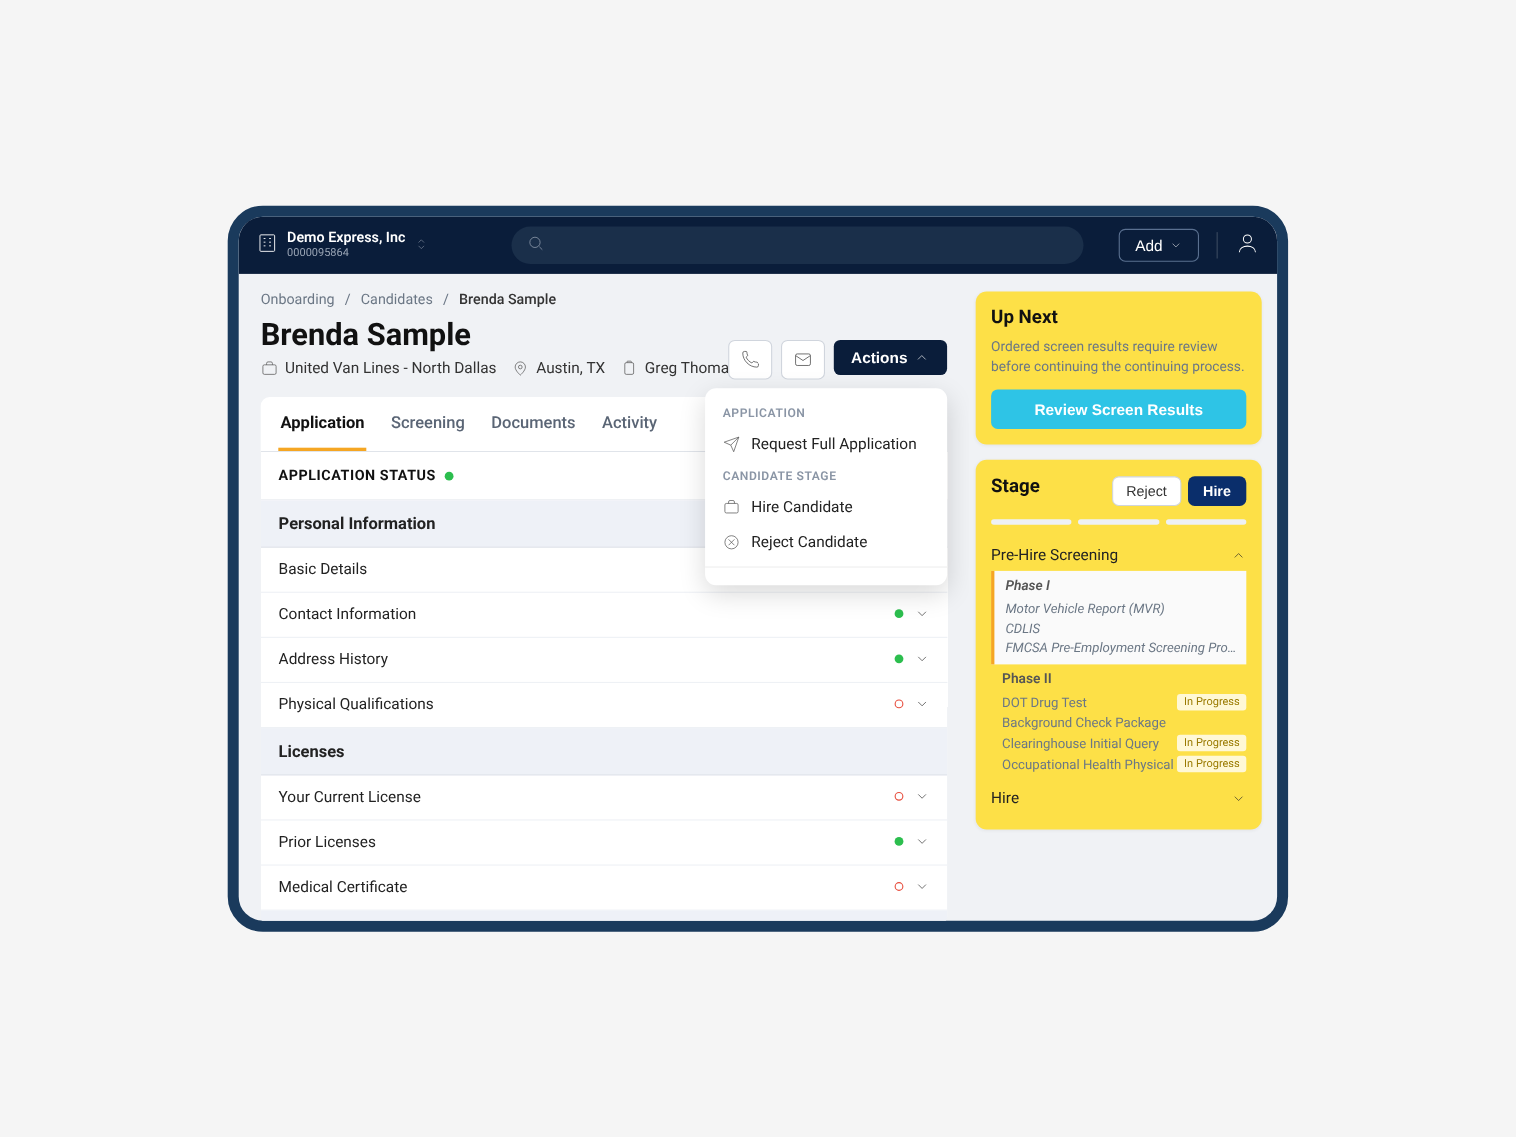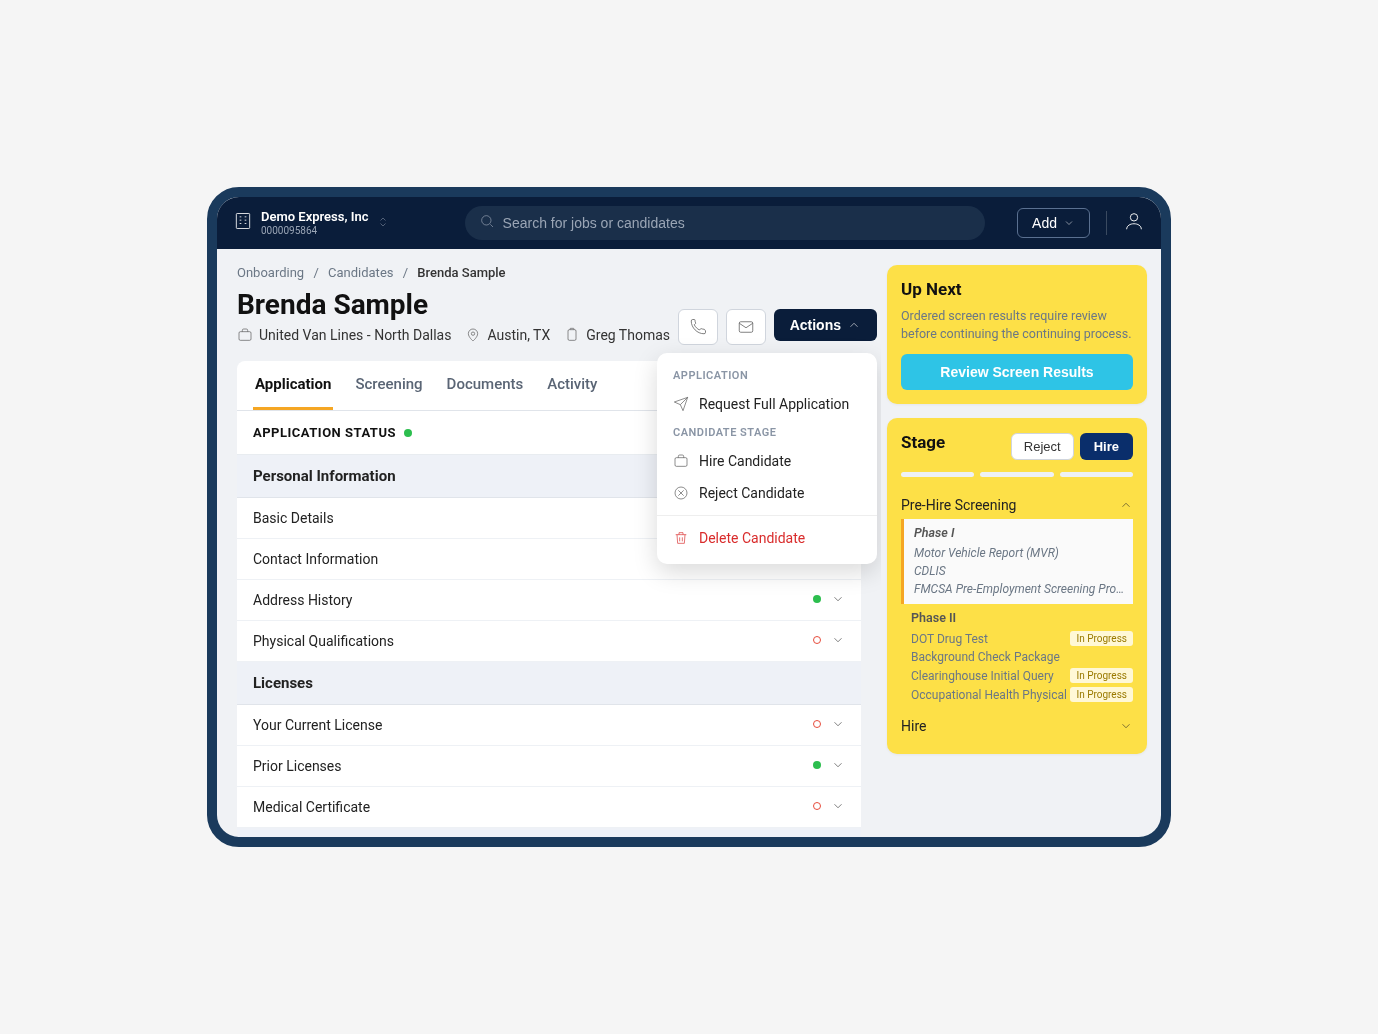--- a/index.html
+++ b/index.html
@@ -23,21 +23,21 @@
 .avatar-icon svg { width:22px; height:22px; stroke:#fff; fill:none; }
 .content { display:flex; height: calc(100% - 52px); }
 .main { flex:1; padding: 16px 20px; overflow:hidden; position:relative; }
 .breadcrumb { font-size:13px; color:#6b7785; margin-bottom:8px; }
 .breadcrumb a { color:#6b7785; text-decoration:none; }
 .breadcrumb .sep { margin:0 6px; }
 .page-title { font-size:28px; font-weight:700; color:#111; margin-bottom:6px; }
 .meta-row { display:flex; align-items:center; gap:14px; font-size:14px; color:#333; margin-bottom:18px; }
 .meta-item { display:flex; align-items:center; gap:6px; }
 .meta-item svg { width:16px; height:16px; stroke:#555; fill:none; }
-.action-area { position:absolute; right:4px; top:60px; display:flex; gap:8px; align-items:flex-start; }
+.action-area { position:absolute; right:20px; top:60px; display:flex; gap:8px; align-items:flex-start; }
 .icon-btn { width:40px; height:36px; border:1px solid #d0d5dd; background:#fff; border-radius:6px; display:flex; align-items:center; justify-content:center; cursor:pointer; }
 .icon-btn svg { width:18px; height:18px; stroke:#555; fill:none; }
 .actions-btn { background:#0a1d3a; color:#fff; border:none; border-radius:6px; padding:8px 16px; font-size:14px; font-weight:600; display:flex; align-items:center; gap:6px; cursor:pointer; }
 .actions-btn svg { width:14px; height:14px; stroke:#fff; fill:none; }
 .dropdown { position:absolute; top:44px; right:0; background:#fff; border-radius:10px; box-shadow:0 8px 24px rgba(0,0,0,0.15); width:220px; padding:10px 0; z-index:10; }
 .dd-header { font-size:11px; color:#8a95a5; font-weight:600; letter-spacing:0.5px; padding:6px 16px; }
 .dd-item { display:flex; align-items:center; gap:10px; padding:8px 16px; font-size:14px; color:#222; cursor:pointer; }
 .dd-item svg { width:16px; height:16px; stroke:#555; fill:none; }
 .dd-item.danger { color:#d92c2c; }
 .dd-item.danger svg { stroke:#d92c2c; }
@@ -97,21 +97,20 @@
           </svg>
       </span>
     </div>
     <div class="search">
       <span>
         <svg viewBox="0 0 24 24">
             <circle cx="11" cy="11" r="7"></circle>
             <path d="M21 21l-4-4"></path>
           </svg>
       </span>
-      <input type="text" placeholder="Search for jobs or candidates" style="">
     </div>
     <div class="topbar-right">
       <button class="add-btn">
         <span>Add</span>
         <svg viewBox="0 0 24 24">
             <path d="M6 9l6 6 6-6"></path>
           </svg>
       </button>
       <div class="divider-v"></div>
       <span class="avatar-icon">
@@ -194,26 +193,20 @@
               <span>Hire Candidate</span>
             </div>
             <div class="dd-item">
               <svg viewBox="0 0 24 24">
                   <circle cx="12" cy="12" r="9"></circle>
                   <path d="M8 8l8 8M16 8l-8 8"></path>
                 </svg>
               <span>Reject Candidate</span>
             </div>
             <div class="dd-sep"></div>
-            <div class="dd-item danger">
-              <svg viewBox="0 0 24 24">
-                  <path d="M4 7h16M9 7V4h6v3M6 7l1 13h10l1-13M10 11v6M14 11v6"></path>
-                </svg>
-              <span>Delete Candidate</span>
-            </div>
           </div>
         </div>
       </div>
 
       <div class="tabs">
         <div class="tab active">Application</div>
         <div class="tab">Screening</div>
         <div class="tab">Documents</div>
         <div class="tab">Activity</div>
       </div>

